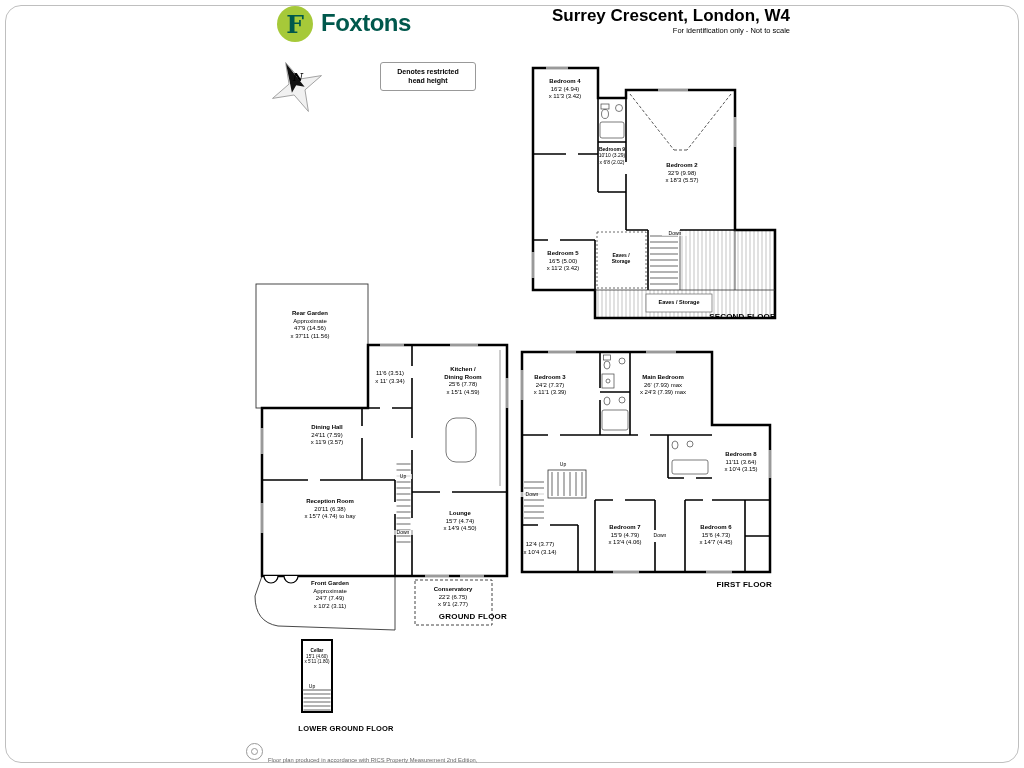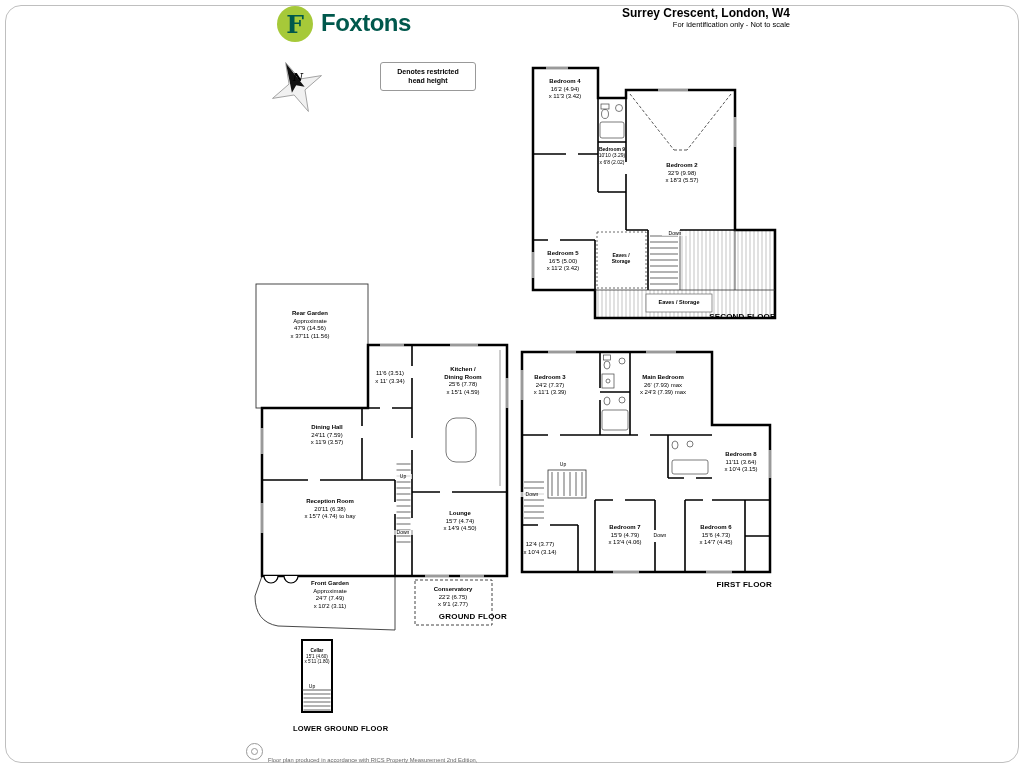--- a/index.html
+++ b/index.html
@@ -5,21 +5,21 @@
   html,body{margin:0;padding:0;background:#fff;}
   .page{position:relative;width:1024px;height:768px;background:#fff;overflow:hidden;
         font-family:"Liberation Sans",sans-serif;color:#000;}
   .frame{position:absolute;inset:5px;border:1.5px solid #bfbfbf;border-radius:16px;pointer-events:none;}
   .abs{position:absolute;}
   .logo-circle{position:absolute;left:277px;top:6px;width:36px;height:36px;border-radius:50%;
         background:#a6c939;color:#00584c;font-family:"DejaVu Serif",serif;font-weight:700;
         font-size:25px;display:flex;align-items:center;justify-content:center;}
   .wordmark{position:absolute;left:321px;top:9px;font-size:24px;font-weight:700;color:#00584c;letter-spacing:-0.5px;}
   .title-block{position:absolute;left:420px;top:6px;width:370px;text-align:right;}
-  .title{font-size:12px;font-weight:700;}
+  .title{font-size:17px;font-weight:700;}
   .areas{margin-top:4px;}
   .area{font-size:9.5px;font-weight:700;line-height:13px;}
   .disclaimer{font-size:7.5px;}
   .legend{position:absolute;left:380px;top:62px;width:90px;padding:4px 2px;border:1px solid #999;
         border-radius:3px;font-size:7px;font-weight:700;text-align:center;white-space:pre-line;line-height:1.35;}
   .compass-n{position:absolute;left:293px;top:71px;font-family:"DejaVu Serif",serif;font-style:italic;
         font-size:11px;font-weight:700;}
   .floor{position:absolute;}
   .floor svg{position:absolute;left:0;top:0;}
   .room-label{position:absolute;text-align:center;font-size:6px;line-height:1.25;z-index:3;}
@@ -299,21 +299,21 @@
         <path d="M7.5,58H34.5 M7.5,62H34.5 M7.5,66H34.5 M7.5,70H34.5 M7.5,74H34.5"></path>
       </g>
     </svg>
     <div class="room-label cellar-label" style="left:-6px;top:12px;width:54px">
       <div class="rname">Cellar</div>
       <div class="rdims">15'1 (4.60)
 x 5'11 (1.80)</div>
     </div>
     <div class="tiny-label" style="left:8px;top:48px;width:16px">Up</div>
   </div>
-  <div class="floor-label" style="left:293px;top:724px;width:106px;font-size:7.5px">LOWER GROUND FLOOR</div>
+  <div class="floor-label" style="left:293px;top:724px;width:106px;text-align:center;font-size:7.5px">LOWER GROUND FLOOR</div>
 
   <div class="footer-circle">
       <div></div>
     </div>
   <div class="footer-text">
     <div>Floor plan produced in accordance with RICS Property Measurement 2nd Edition,</div>
     
     
   </div>
 </div>

